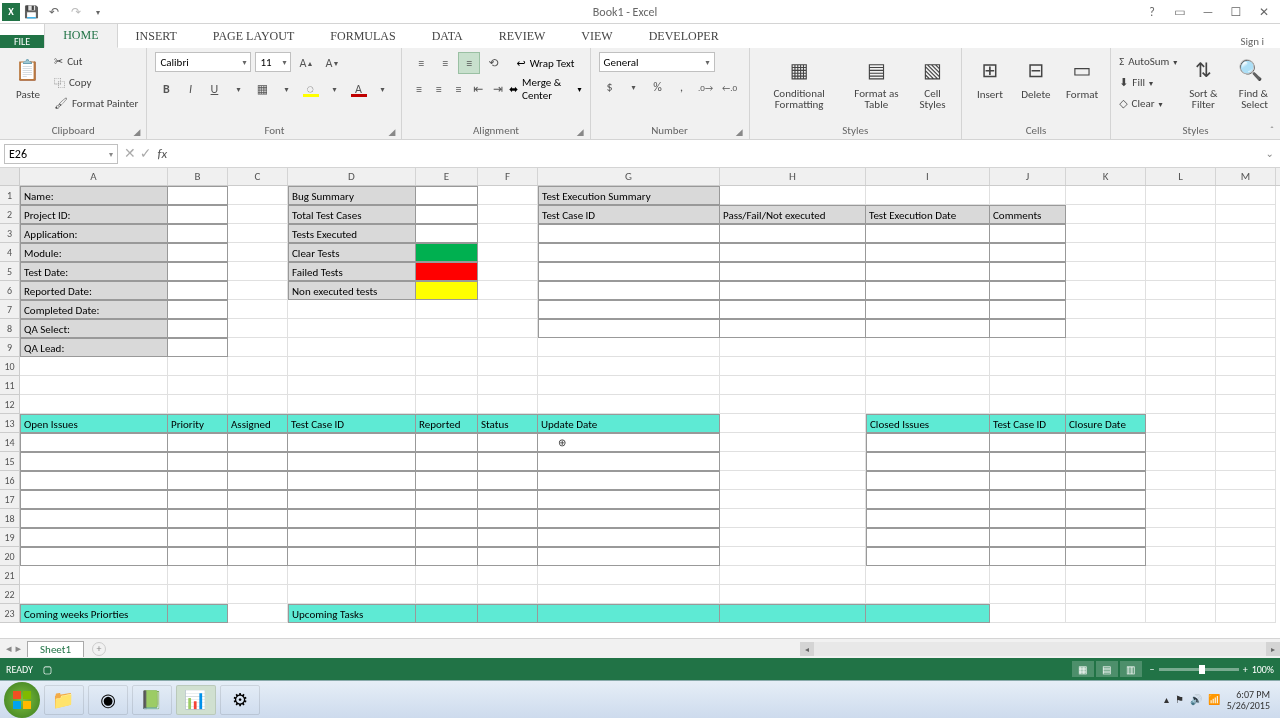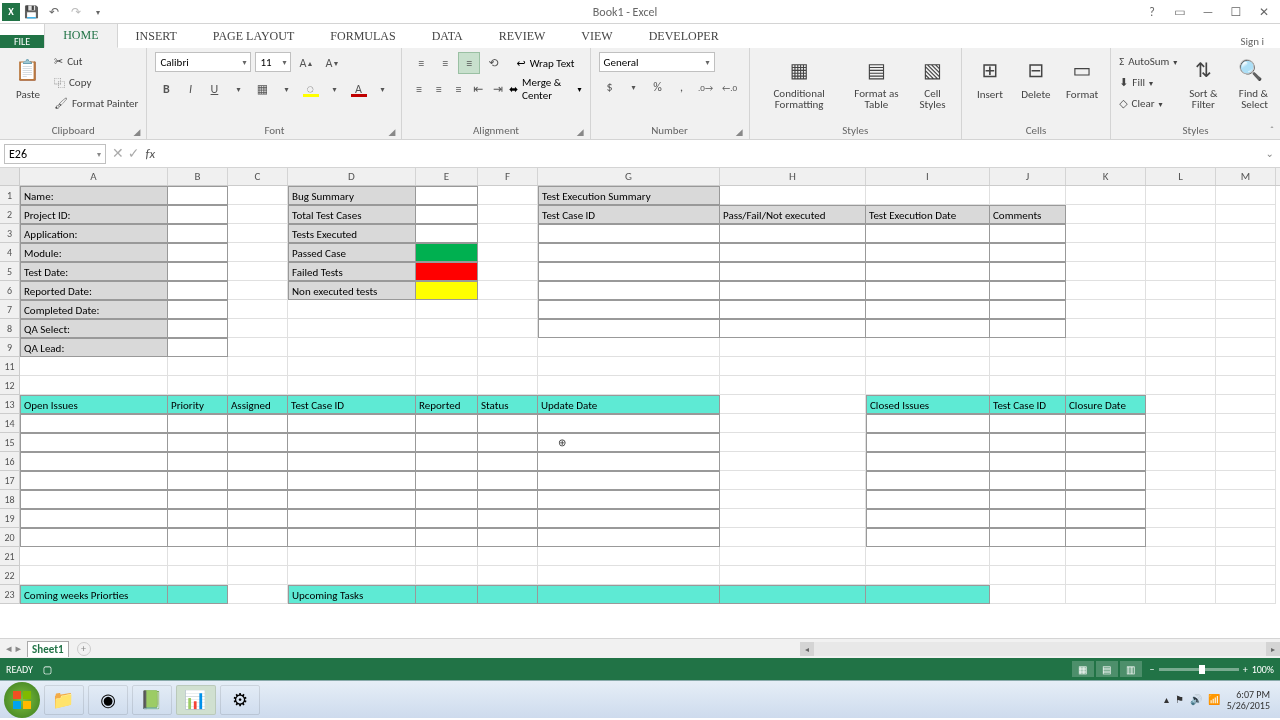--- a/index.html
+++ b/index.html
@@ -33,21 +33,21 @@
 .smallstack .row { display:flex; align-items:center; gap:4px; white-space:nowrap; }
 .sel { background:#fff; border:1px solid #c0c0c0; height:20px; font-size:11px; padding:0 4px; display:flex; align-items:center; justify-content:space-between; }
 .sel .arr { font-size:8px; color:#666; }
 .fmtbtn { width:22px; height:22px; display:flex; align-items:center; justify-content:center; border:1px solid transparent; font-size:12px; color:#555; }
 .fmtbtn.active { background:#c8e0cd; border-color:#9ac0a3; }
 .colorbar { width:16px; height:3px; display:block; margin-top:-3px; }
 .ribbon .collapse { position:absolute; right:6px; bottom:2px; color:#888; font-size:10px; }
 
 
 .fbar { height:28px; border-bottom:1px solid #d4d4d4; display:flex; align-items:center; }
-.namebox { width:102px; border:1px solid #c0c0c0; margin:2px 0 2px 4px; height:20px; display:flex; align-items:center; padding:0 4px; font-size:12px; justify-content:space-between; }
+.namebox { width:114px; border:1px solid #c0c0c0; margin:2px 0 2px 4px; height:20px; display:flex; align-items:center; padding:0 4px; font-size:12px; justify-content:space-between; }
 .fbar .fxbtns { display:flex; gap:4px; margin:0 6px; color:#aaa; font-size:14px; }
 .fbar .fx { font-style:italic; color:#555; font-size:13px; margin-right:6px; }
 .fbar .finput { flex:1; border:none; height:22px; font-size:12px; outline:none; }
 .fbar .expand { color:#888; margin-right:6px; font-size:10px; }
 
 
 .grid { position:relative; height: 470px; background:#fff; overflow:hidden; }
 .colh { display:flex; height:18px; background:#f0f0f0; border-bottom:1px solid #ccc; }
 .colh .corner { width:20px; border-right:1px solid #ccc; background:#e8e8e8; }
 .colh .ch { border-right:1px solid #d4d4d4; text-align:center; font-size:11px; color:#555; line-height:18px; }
@@ -63,21 +63,21 @@
 .cursor::after{content:"⊕";}
 
 
 .wA{width:148px}.wB{width:60px}.wC{width:60px}.wD{width:128px}.wE{width:62px}
 .wF{width:60px}.wG{width:182px}.wH{width:146px}.wI{width:124px}.wJ{width:76px}
 .wK{width:80px}.wL{width:70px}.wM{width:60px}
 
 
 .sheettabs { height:20px; border-top:1px solid #d4d4d4; display:flex; align-items:center; background:#f1f1f1; font-size:11px; }
 .sheettabs .nav { display:flex; gap:4px; margin:0 6px; color:#888; }
-.sheettabs .tab { background:#fff; border:1px solid #aaa; border-bottom:none; padding:1px 4px; font-weight:bold; color:#217346; }
+.sheettabs .tab { background:#fff; border:1px solid #aaa; border-bottom:none; padding:1px 12px; font-weight:normal; color:#217346; }
 .sheettabs .add { margin-left:8px; color:#888; border:1px solid #ccc; border-radius:50%; width:14px; height:14px; display:flex; align-items:center; justify-content:center; font-size:10px; }
 .sheettabs .hscroll { margin-left:auto; width:480px; height:14px; background:#e8e8e8; position:relative; }
 .sheettabs .hscroll .lft,.sheettabs .hscroll .rgt{ width:14px; height:14px; background:#d4d4d4; display:flex; align-items:center; justify-content:center; font-size:8px; color:#666; }
 .sheettabs .hscroll { display:flex; }
 .sheettabs .hscroll .track{flex:1;}
 
 
 .status { height:22px; background:#217346; color:#fff; display:flex; align-items:center; font-size:10px; padding:0 6px; }
 .status .views { margin-left:auto; display:flex; gap:2px; align-items:center; }
 .status .views .v { width:22px; height:16px; background:rgba(255,255,255,.2); display:flex; align-items:center; justify-content:center; font-size:10px; }
@@ -383,21 +383,21 @@
         <div class="cell wJ b"></div>
         <div class="cell wK"></div>
         <div class="cell wL"></div>
         <div class="cell wM"></div>
       </div>
       <div class="row">
         <div class="rh">4</div>
         <div class="cell wA b bl lightg">Module:</div>
         <div class="cell wB b"></div>
         <div class="cell wC"></div>
-        <div class="cell wD b bl lightg">Passed Case</div>
+        <div class="cell wD b bl lightg">Clear Tests</div>
         <div class="cell wE b" style="background: rgb(0, 176, 80);"></div>
         <div class="cell wF"></div>
         <div class="cell wG b bl"></div>
         <div class="cell wH b"></div>
         <div class="cell wI b"></div>
         <div class="cell wJ b"></div>
         <div class="cell wK"></div>
         <div class="cell wL"></div>
         <div class="cell wM"></div>
       </div>
@@ -462,20 +462,36 @@
         <div class="cell wI b"></div>
         <div class="cell wJ b"></div>
         <div class="cell wK"></div>
         <div class="cell wL"></div>
         <div class="cell wM"></div>
       </div>
       <div class="row">
         <div class="rh">9</div>
         <div class="cell wA b bl lightg">QA Lead:</div>
         <div class="cell wB b"></div>
+        <div class="cell wC"></div>
+        <div class="cell wD"></div>
+        <div class="cell wE"></div>
+        <div class="cell wF"></div>
+        <div class="cell wG"></div>
+        <div class="cell wH"></div>
+        <div class="cell wI"></div>
+        <div class="cell wJ"></div>
+        <div class="cell wK"></div>
+        <div class="cell wL"></div>
+        <div class="cell wM"></div>
+      </div>
+      <div class="row">
+        <div class="rh">10</div>
+        <div class="cell wA"></div>
+        <div class="cell wB"></div>
         <div class="cell wC"></div>
         <div class="cell wD"></div>
         <div class="cell wE"></div>
         <div class="cell wF"></div>
         <div class="cell wG"></div>
         <div class="cell wH"></div>
         <div class="cell wI"></div>
         <div class="cell wJ"></div>
         <div class="cell wK"></div>
         <div class="cell wL"></div>

